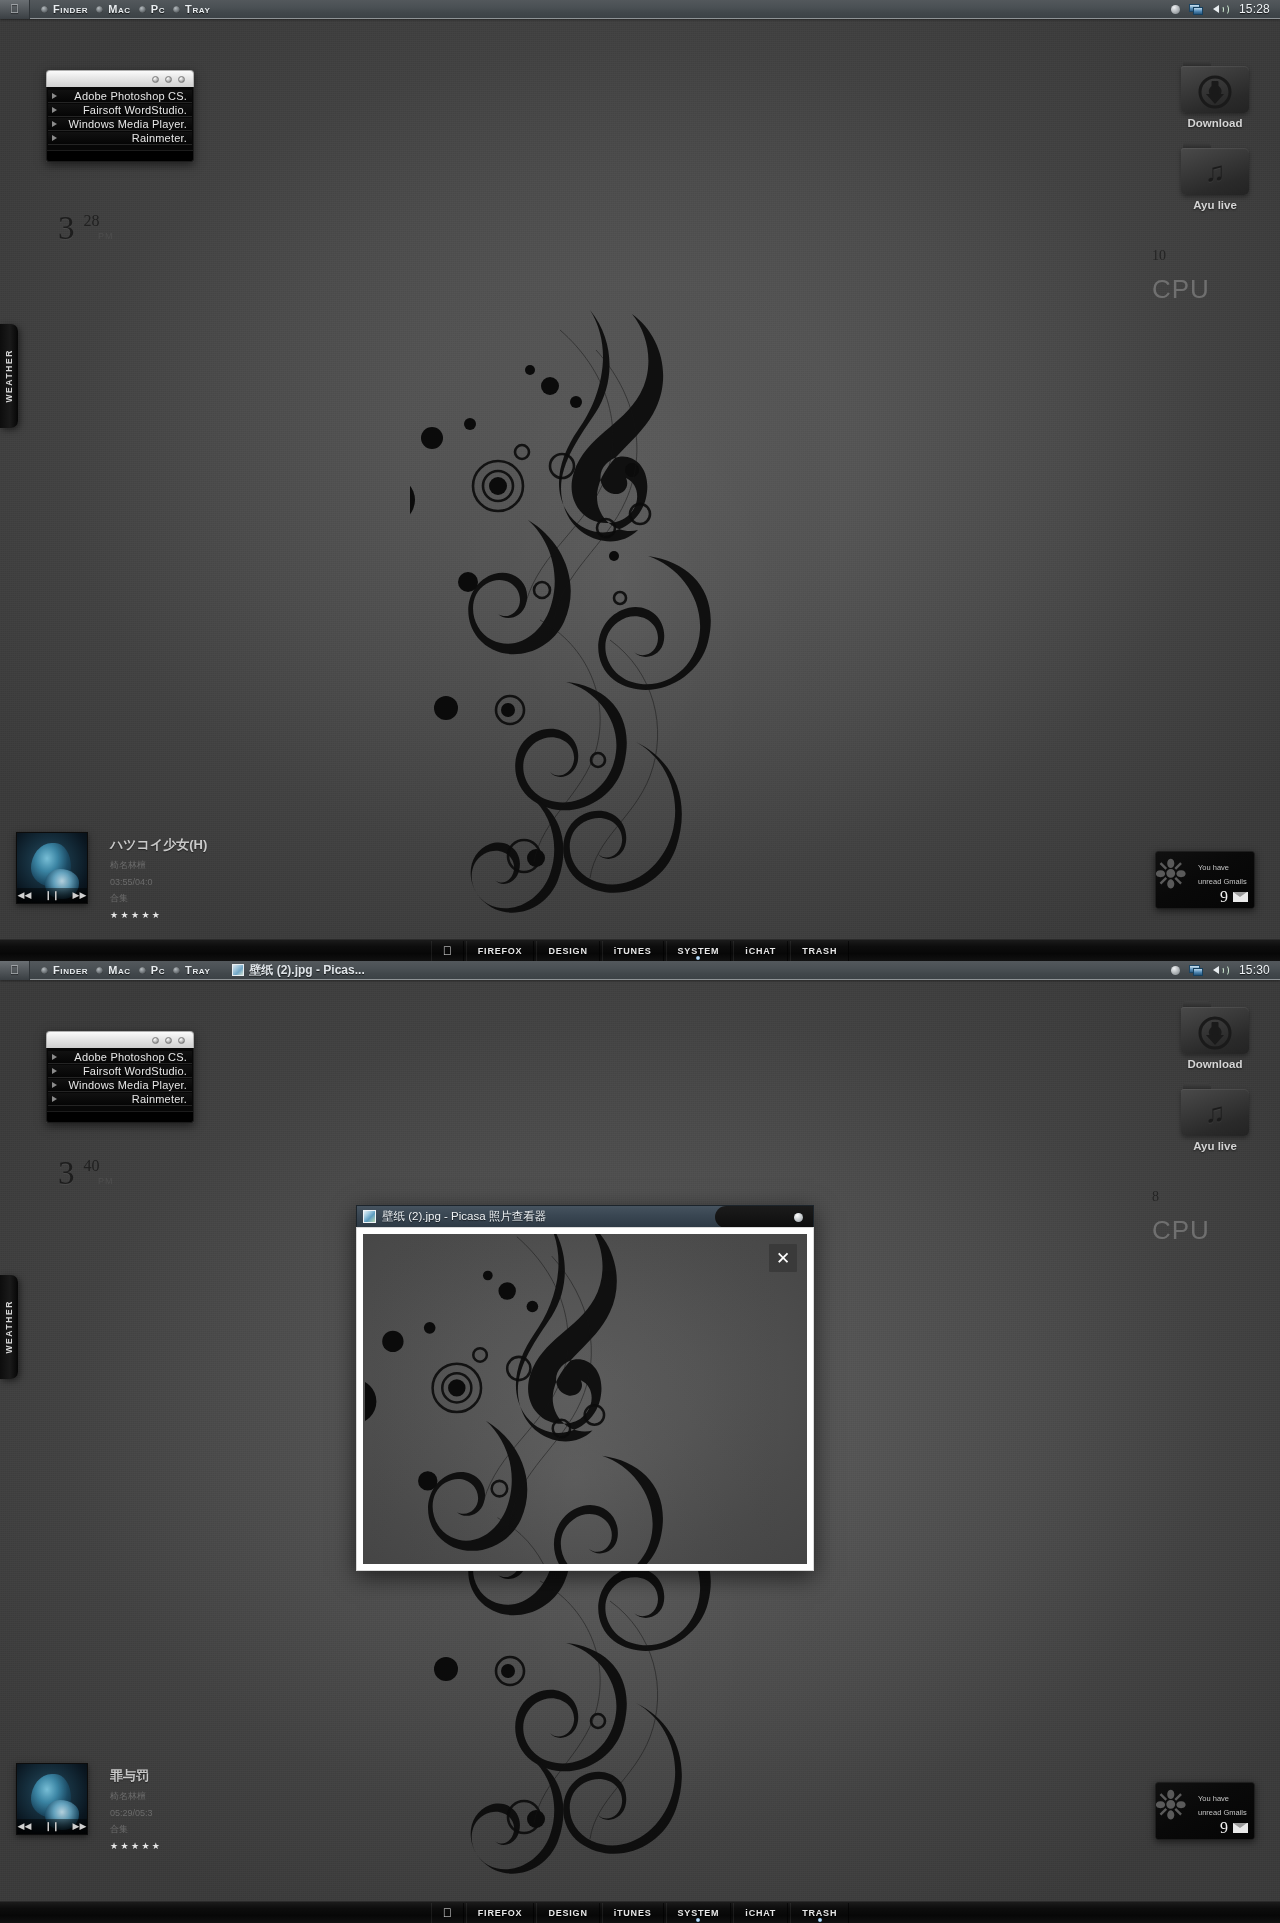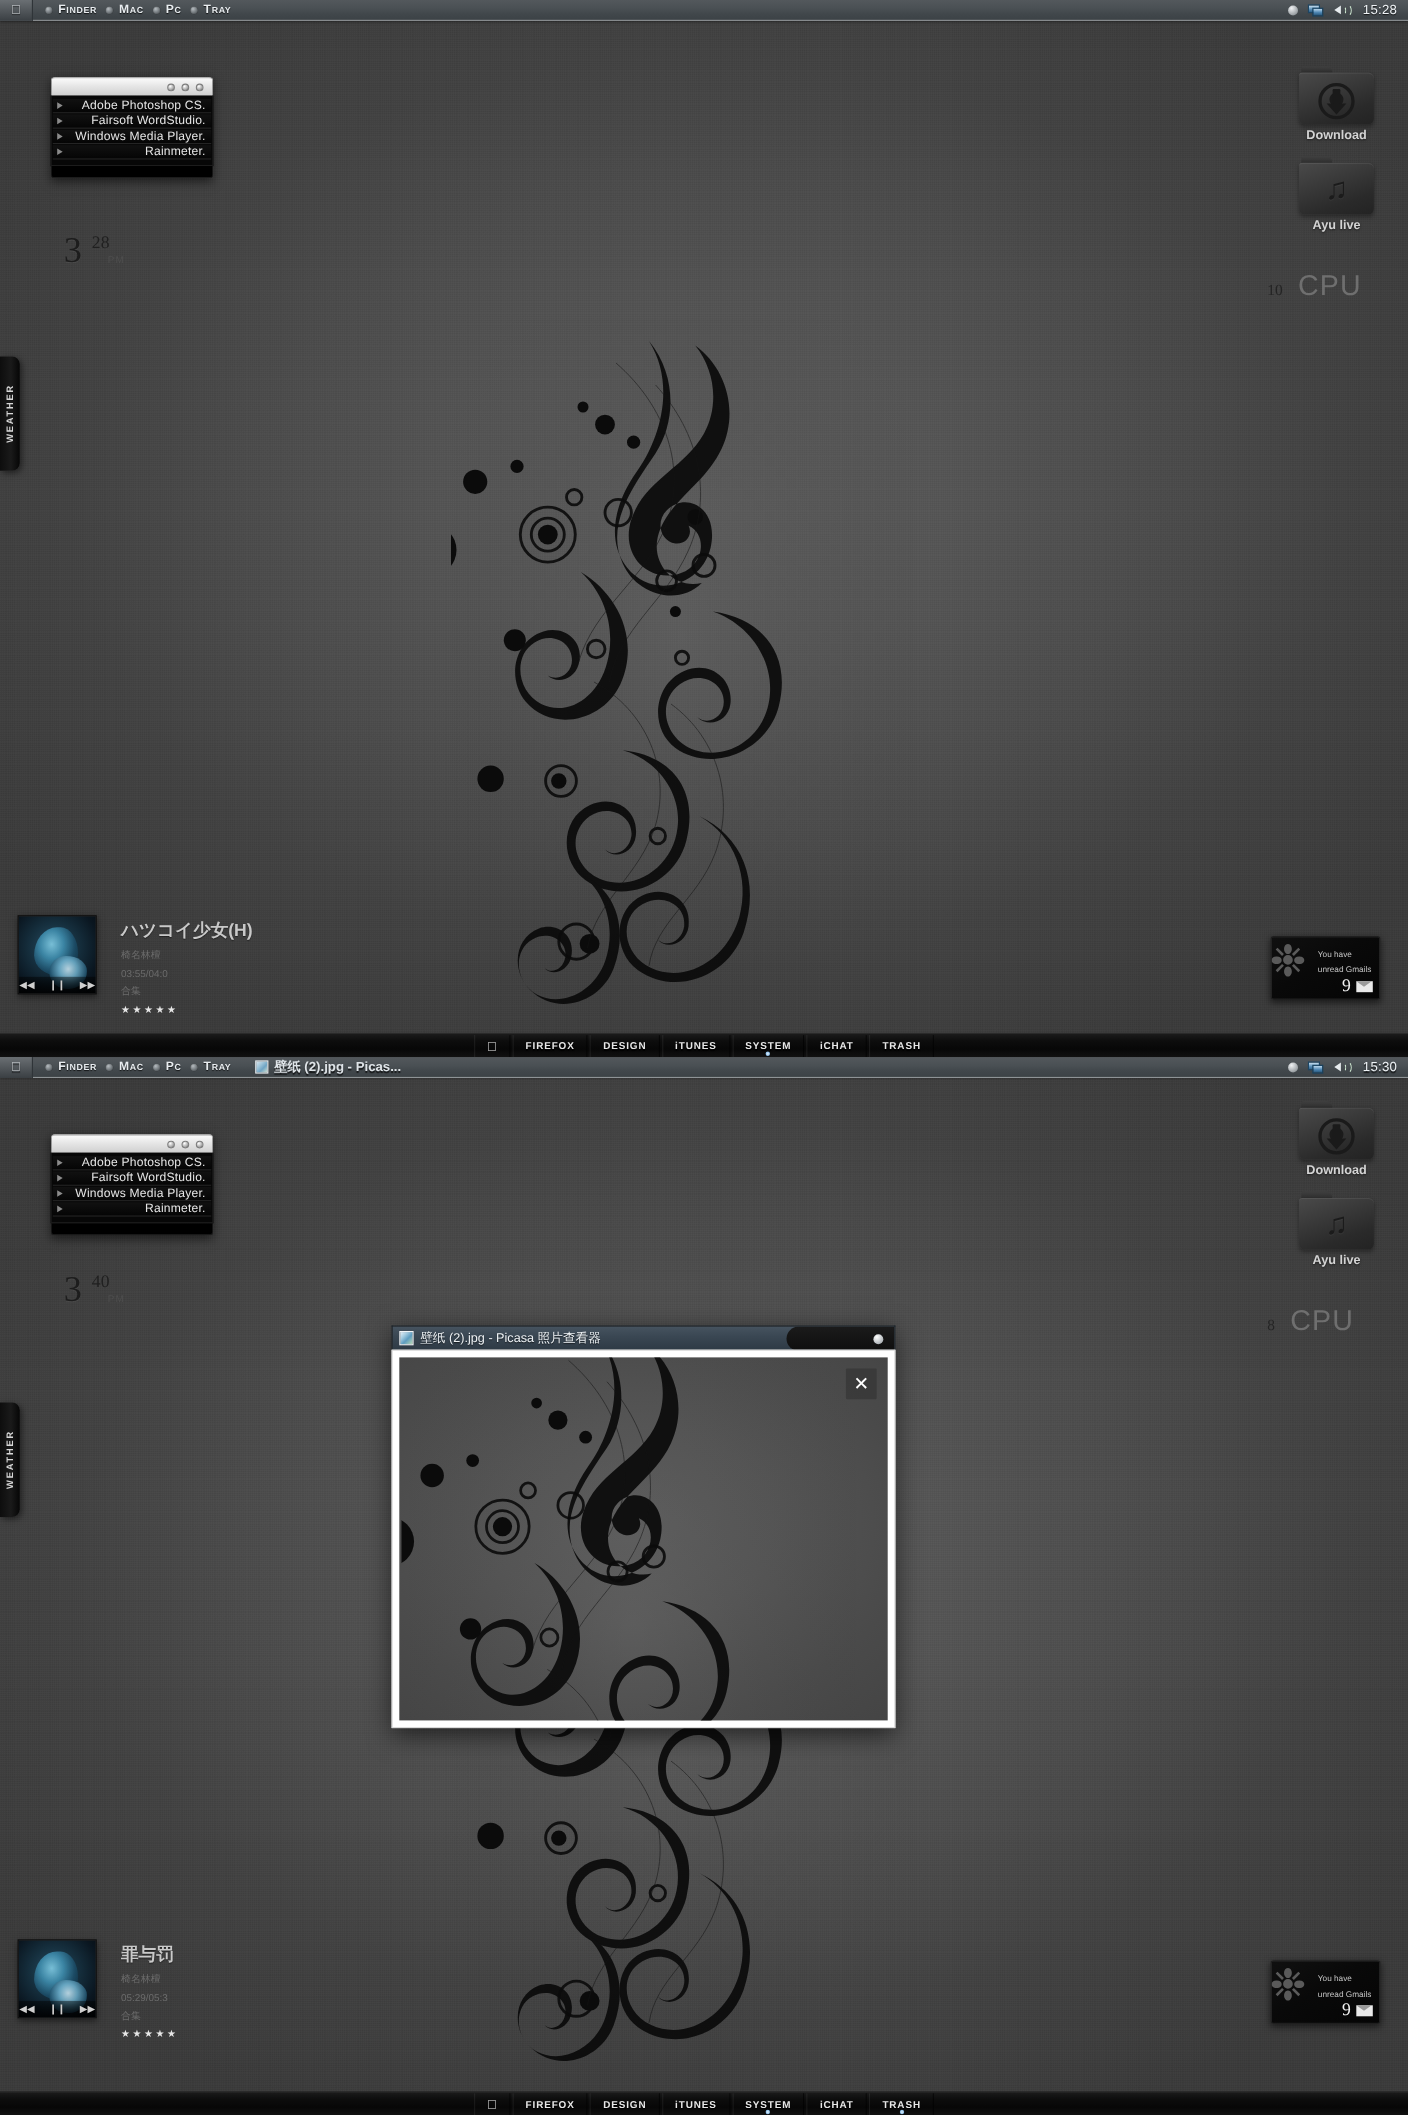--- a/index.html
+++ b/index.html
@@ -294,21 +294,21 @@
   .dicon .label {
     color: #d4d4d4;
     font-size: 11.5px;
     font-weight: 700;
     text-shadow: 0 1px 2px rgba(0,0,0,0.55);
   }
 
   .cpu-meter {
     position: absolute;
     z-index: 24;
-    display: flex; align-items: baseline; gap: 14px;
+    display: flex; align-items: baseline; gap: 14px; flex-direction: column;
   }
   .cpu-meter .val {
     font-size: 14px; color: #242424;
     font-family: "Liberation Serif", serif;
   }
   .cpu-meter .lbl {
     font-size: 26px;
     color: rgba(150,150,150,0.55);
     font-family: Liberation Sans, sans-serif;
     letter-spacing: 1px;
@@ -360,21 +360,21 @@
   }
   .player .art .ctrls .b {
     color: #cfcfcf; font-size: 9px; line-height: 1;
     text-shadow: 0 1px 1px #000;
   }
   .player .meta {
     margin-left: 22px;
     padding-top: 4px;
   }
   .player .meta .ttl {
-    color: #c9c9c9; font-size: 16px; font-weight: 700;
+    color: #c9c9c9; font-size: 13px; font-weight: 700;
     margin-bottom: 5px;
     text-shadow: 0 1px 1px rgba(0,0,0,0.45);
   }
   .player .meta .ln {
     color: rgba(120,120,120,0.78);
     font-size: 9px;
     margin-bottom: 5px;
   }
   .player .meta .stars {
     color: #e6e6e6; font-size: 9px; letter-spacing: 2.4px;

